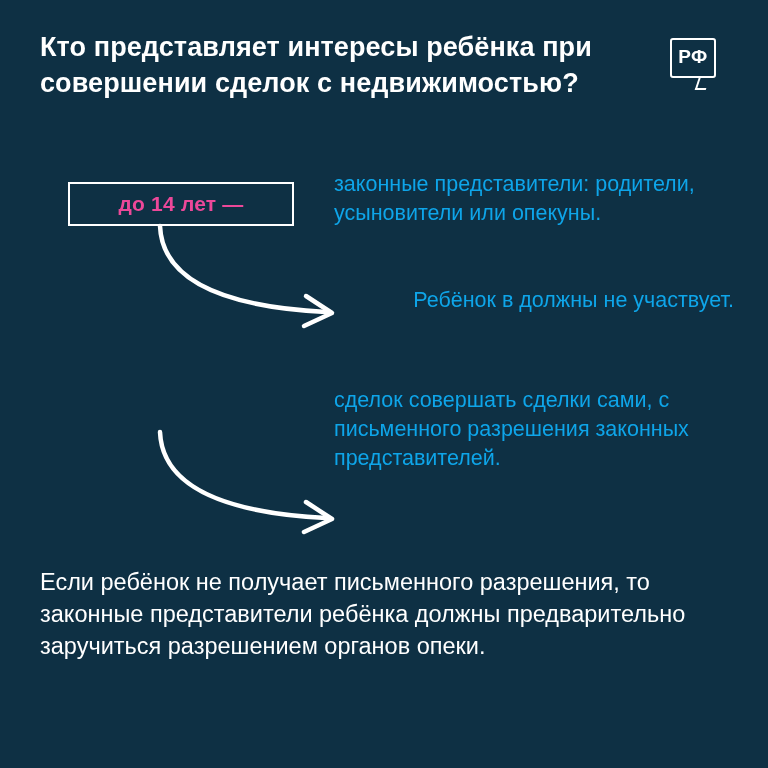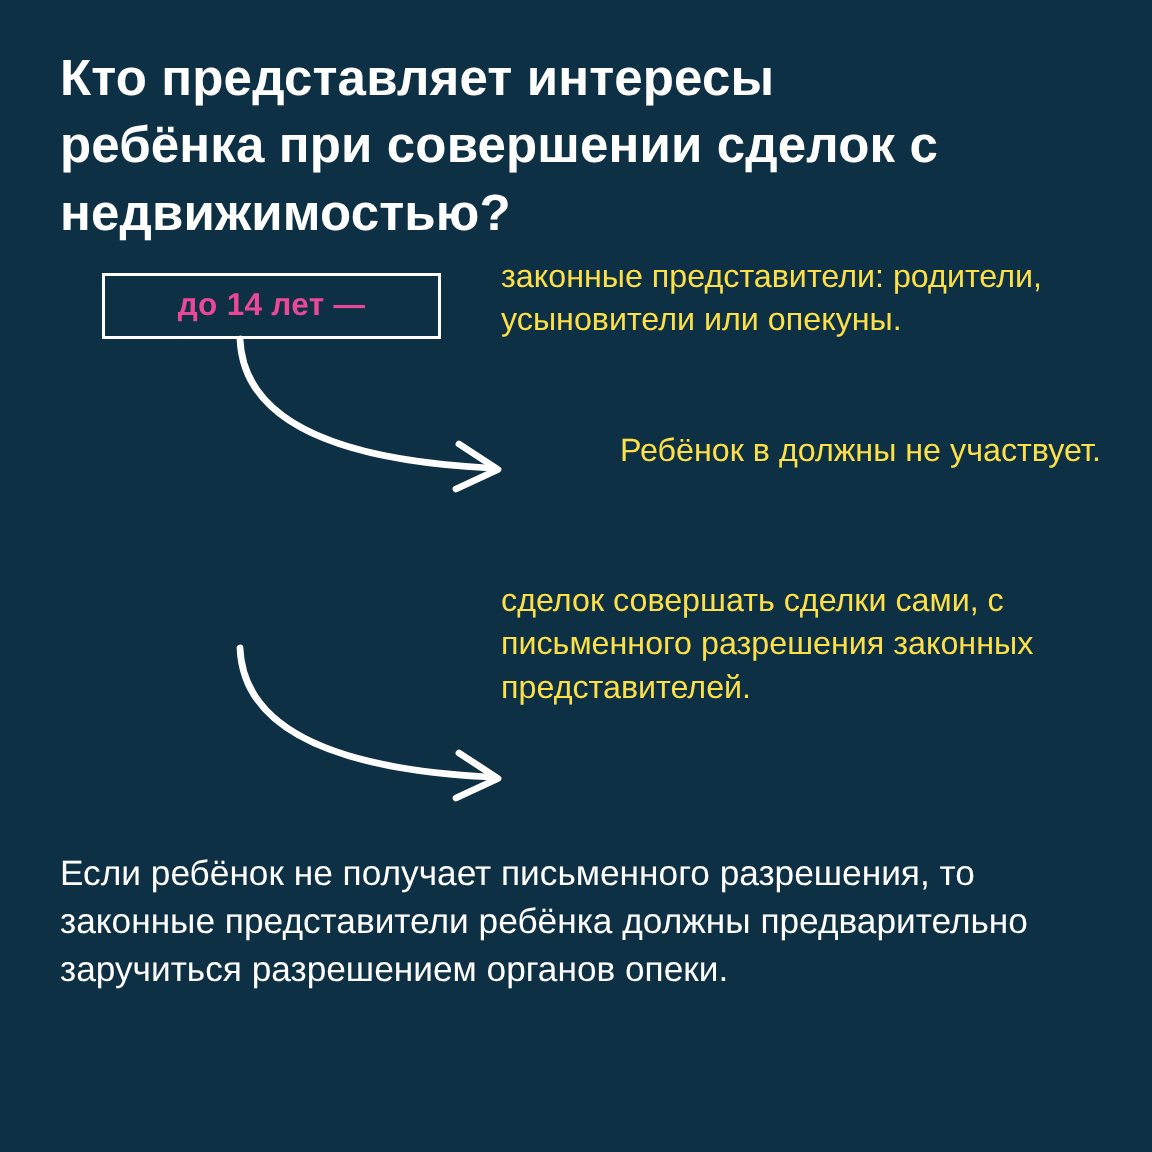--- a/index.html
+++ b/index.html
@@ -21,21 +21,21 @@
     background: #0e3044;
     box-sizing: border-box;
   }
 
   
   .title {
     position: absolute;
     left: 40px;
     top: 30px;
     width: 600px;
-    font-size: 34px;
+    font-size: 27px;
     line-height: 1.32;
     font-weight: bold;
     letter-spacing: 0.1px;
     color: #ffffff;
   }
 
   
   .logo {
     position: absolute;
     right: 44px;
@@ -107,21 +107,21 @@
     top: 388px;
     width: 226px;
     height: 44px;
   }
 
   
   .para {
     position: absolute;
     font-size: 21.5px;
     line-height: 1.36;
-    color: #fde047;
+    color: #0ea5e9;
     font-weight: normal;
   }
   #p-legal {
     left: 334px;
     top: 170px;
     width: 400px;
   }
   #p-child {
     left: 334px;
     top: 286px;
@@ -153,20 +153,25 @@
   #arrow-1 { left: 150px; top: 222px; width: 210px; height: 110px; }
   #arrow-2 { left: 150px; top: 428px; width: 210px; height: 110px; }
 </style>
 </head>
 <body>
 
 <div class="card">
 
   <div class="title">Кто представляет интересы ребёнка при совершении сделок с недвижимостью?</div>
 
+  <div class="logo">
+    <div class="logo-box"></div>
+    <div class="logo-text">РФ</div>
+    <div class="logo-tail"></div>
+  </div>
 
   <div class="chip" id="chip-under14">до 14 лет —</div>
   <div class="para" id="p-legal">законные представители: родители, усыновители или опекуны.</div>
   <div class="para" id="p-child">Ребёнок в должны не участвует.</div>
 
   <div class="para" id="p-teen">сделок совершать сделки сами, с письменного разрешения законных представителей.</div>
 
   <svg class="arrow-svg" id="arrow-1" viewBox="0 0 210 110">
     <path d="M10 4 C 12 52, 60 84, 176 90" fill="none" stroke="#ffffff" stroke-width="4.5" stroke-linecap="round"></path>
     <path d="M156 74 L182 91 L154 104" fill="none" stroke="#ffffff" stroke-width="4.5" stroke-linecap="round" stroke-linejoin="round"></path>

